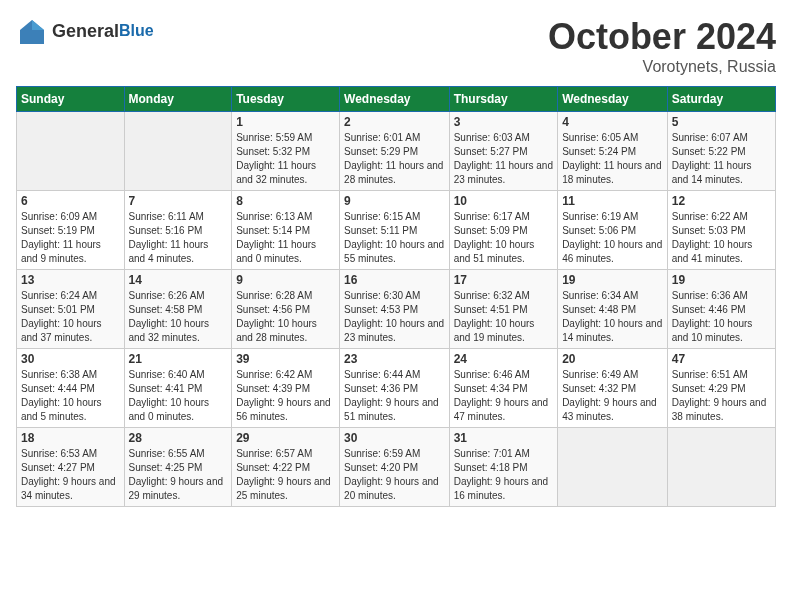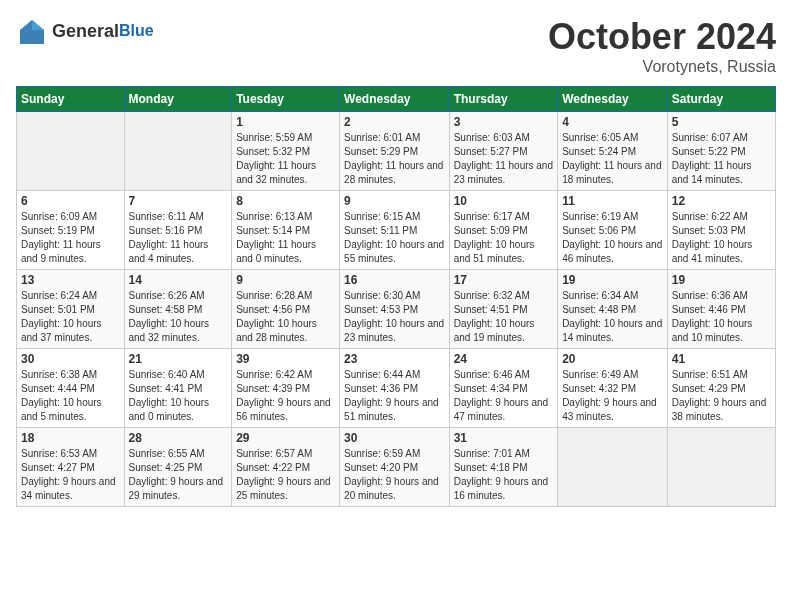--- a/index.html
+++ b/index.html
@@ -239,21 +239,21 @@
           </td>
           <td>
             <span class="day-num">24</span>
             <div class="day-info">Sunrise: 6:46 AM<br>Sunset: 4:34 PM<br>Daylight: 9 hours and 47 minutes.</div>
           </td>
           <td>
             <span class="day-num">20</span>
             <div class="day-info">Sunrise: 6:49 AM<br>Sunset: 4:32 PM<br>Daylight: 9 hours and 43 minutes.</div>
           </td>
           <td>
-            <span class="day-num">41</span>
+            <span class="day-num">47</span>
             <div class="day-info">Sunrise: 6:51 AM<br>Sunset: 4:29 PM<br>Daylight: 9 hours and 38 minutes.</div>
           </td>
         </tr>
         <tr>
           <td>
             <span class="day-num">18</span>
             <div class="day-info">Sunrise: 6:53 AM<br>Sunset: 4:27 PM<br>Daylight: 9 hours and 34 minutes.</div>
           </td>
           <td>
             <span class="day-num">28</span>

